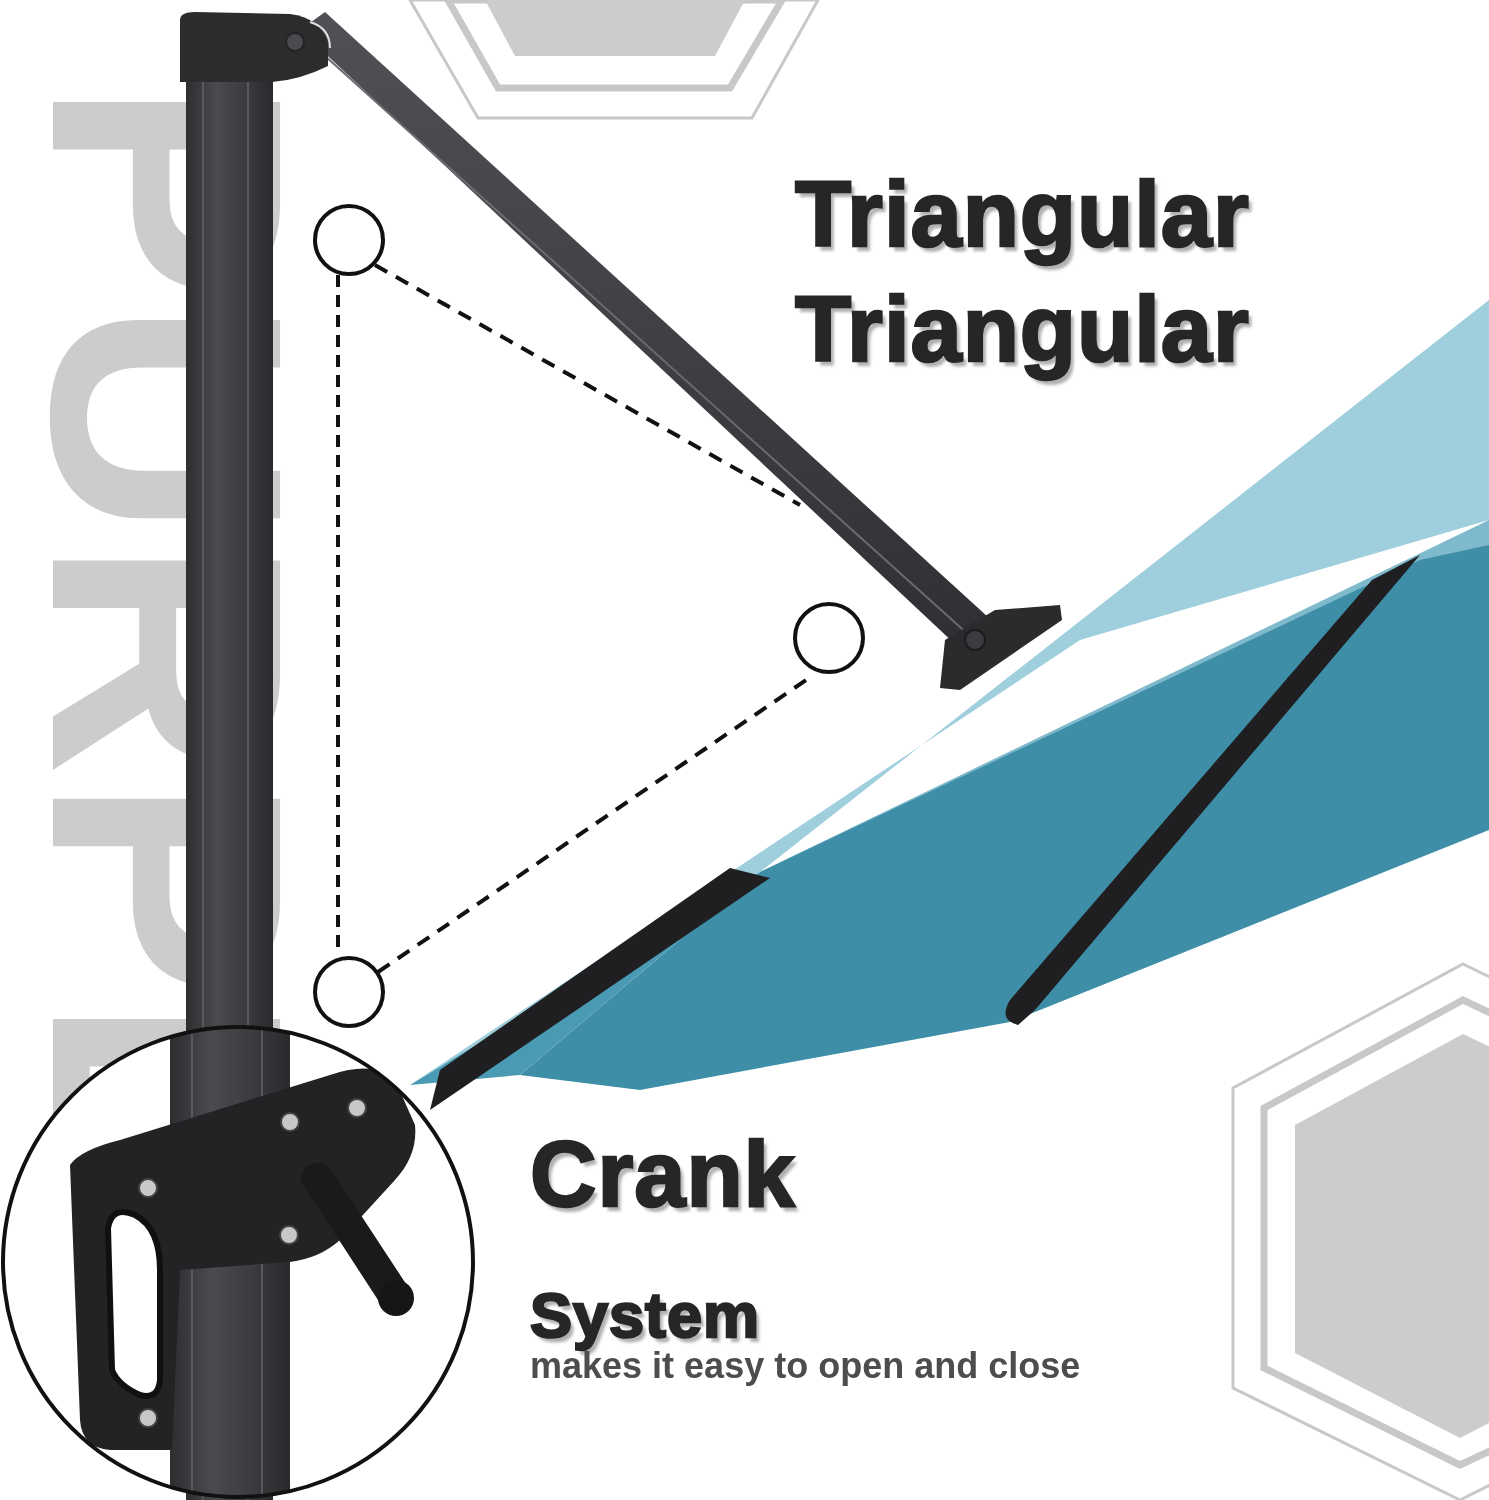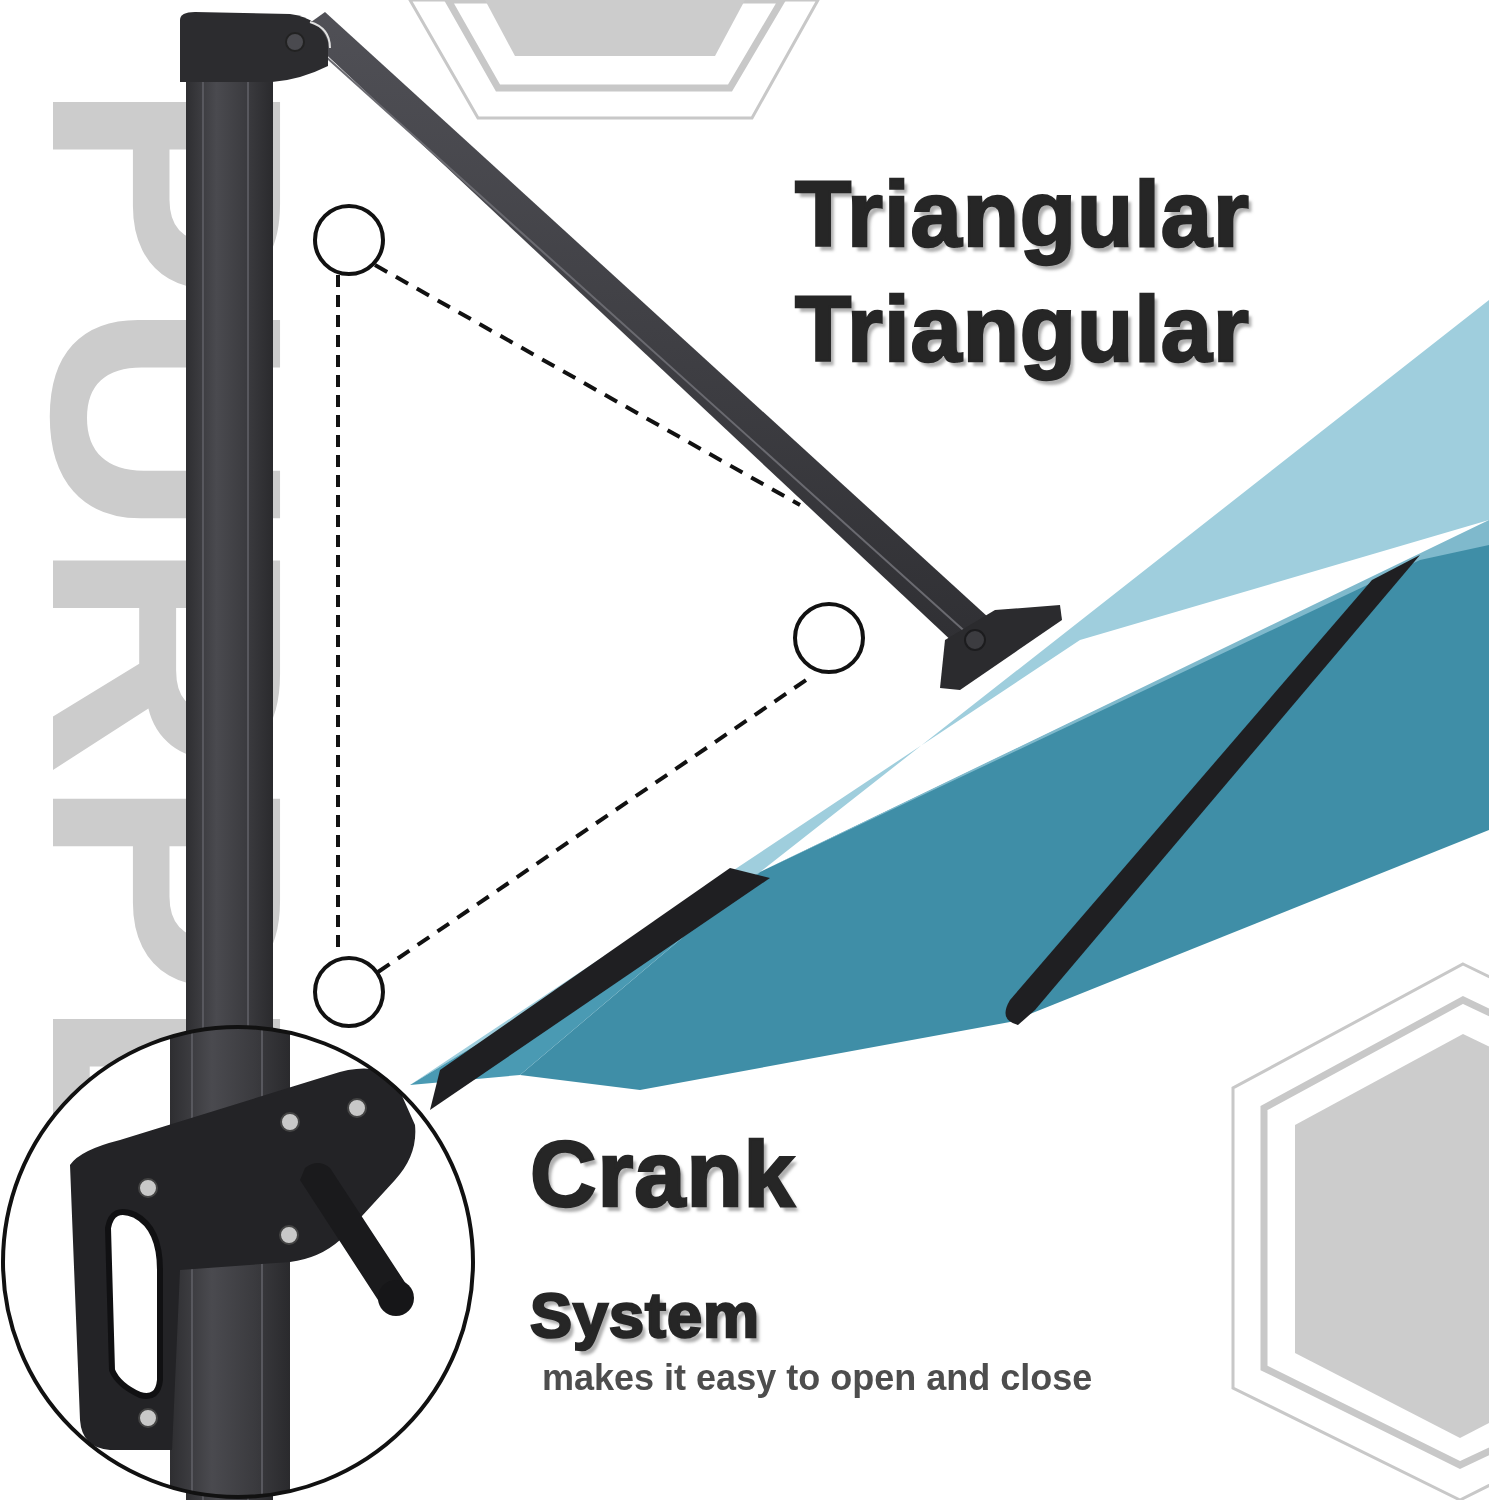--- a/index.html
+++ b/index.html
@@ -22,21 +22,21 @@
     .h-tri-2 { left: 795px; top: 283px; font-size: 92px; }
     .h-crank-1 { left: 530px; top: 1128px; font-size: 92px; }
     .h-crank-2 { left: 530px; top: 1284px; font-size: 63px; }
     .subline {
       position: absolute;
       left: 530px; top: 1345px;
       font-family: "Liberation Sans", "DejaVu Sans", sans-serif;
       font-weight: 700;
       font-size: 36px;
       color: #4d4d4d;
-      margin: 12px;
+      margin: 0;
       white-space: nowrap;
     }
     .watermark {
       position: absolute;
       left: 62px; top: 80px;
       width: 270px;
       font-family: "Liberation Sans", "DejaVu Sans", sans-serif;
       font-weight: 700;
       font-size: 330px;
       color: #cccccc;

